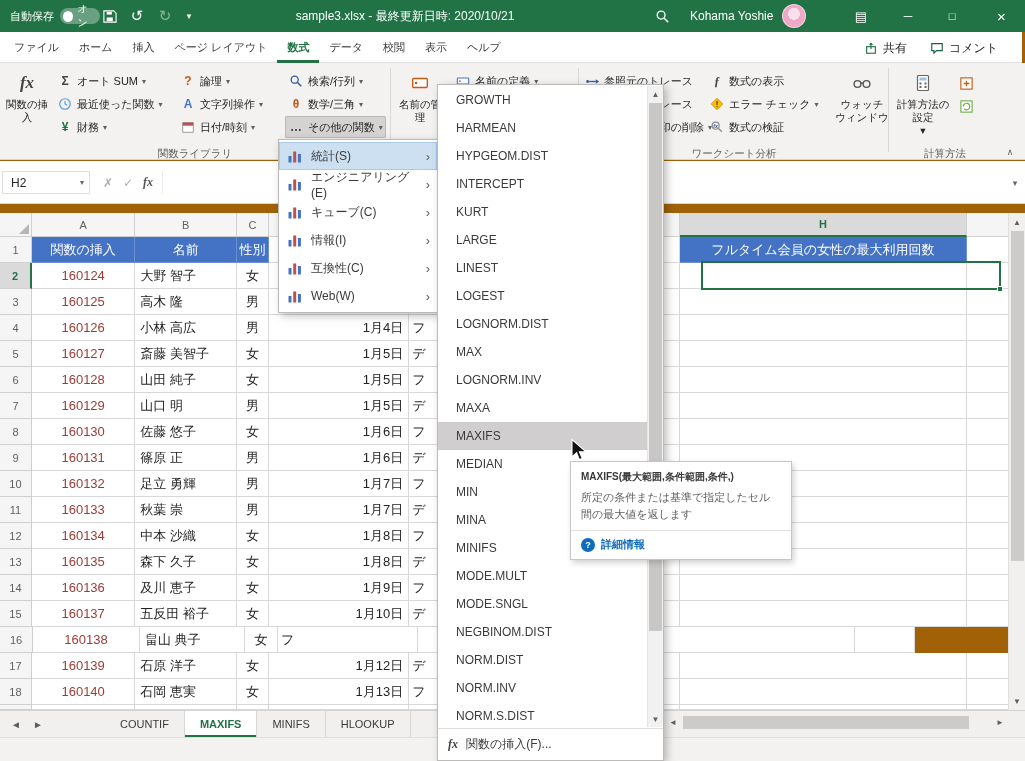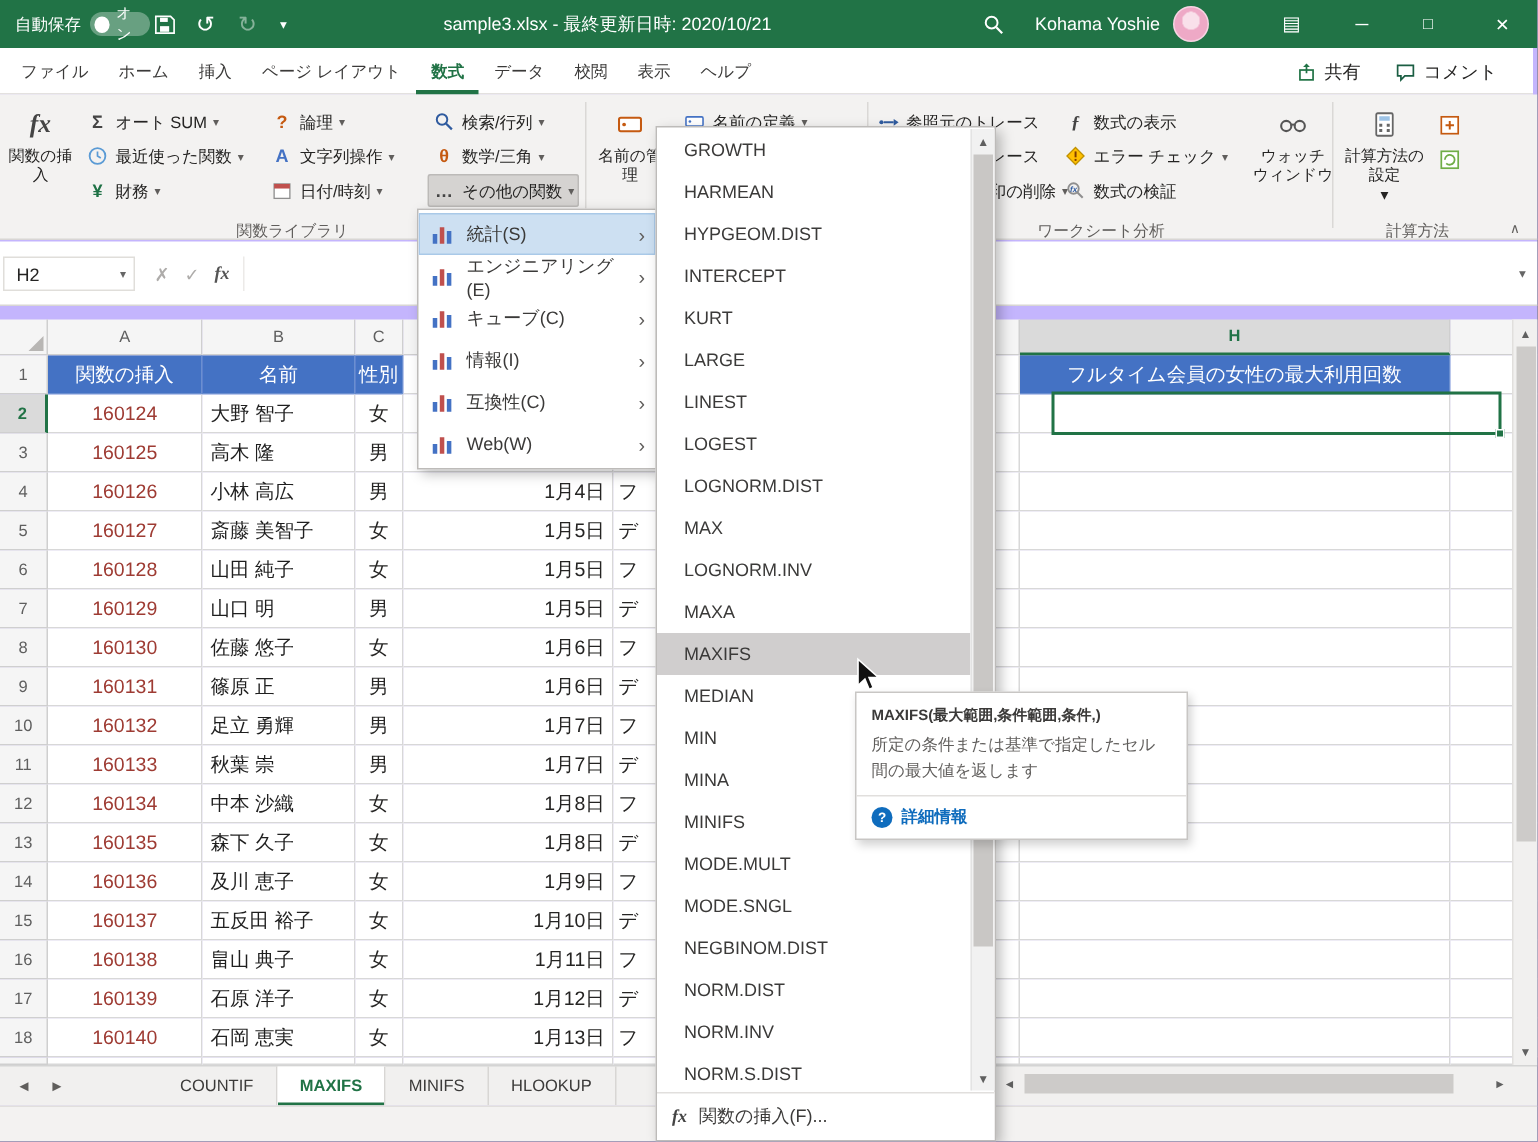--- a/index.html
+++ b/index.html
@@ -1,17 +1,17 @@
 <!DOCTYPE html>
 <html><head>
 <meta charset="utf-8">
 <style>
   *{margin:0;padding:0;box-sizing:border-box}
   html,body{background:#777}
-  .app{position:relative;width:1025px;height:761px;margin:0 auto;background:#c4b5fd;overflow:hidden;
+  .app{position:relative;width:1025px;height:761px;margin:0 auto;background:#a16207;overflow:hidden;
        font-family:"Liberation Sans","DejaVu Sans",sans-serif;font-size:12px;color:#252423;cursor:default}
   svg{display:block}
 
   
   .titlebar{position:absolute;left:0;top:0;width:1025px;height:32px;background:#217346;color:#fff}
   .autosave{position:absolute;left:10px;top:0;height:32px;display:flex;align-items:center;gap:6px;font-size:11px}
   .as-pill{width:40px;height:16px;border-radius:8px;background:rgba(255,255,255,.32);display:flex;align-items:center;gap:4px;padding:0 3px}
   .as-knob{width:11px;height:11px;border-radius:50%;background:#fff}
   .as-state{font-size:10px;color:#fff}
   .tb-ic{position:absolute;top:0;height:32px;display:flex;align-items:center;justify-content:center;color:#fff}
@@ -651,21 +651,20 @@
           <div class="gcell w-g"></div>
           <div class="gcell w-h"></div>
           <div class="gcell w-i"></div>
         </div>
 
         <div class="grow">
           <div class="gcell gut w-gut">16</div>
           <div class="gcell idcell w-a">160138</div>
           <div class="gcell namecell w-b">畠山 典子</div>
           <div class="gcell gencell w-c">女</div>
-          <div class="gcell datecell w-d">1月11日</div>
           <div class="gcell typecell w-e">フ</div>
           <div class="gcell w-f"></div>
           <div class="gcell w-g"></div>
           <div class="gcell w-h"></div>
           <div class="gcell w-i"></div>
         </div>
 
         <div class="grow">
           <div class="gcell gut w-gut">17</div>
           <div class="gcell idcell w-a">160139</div>

